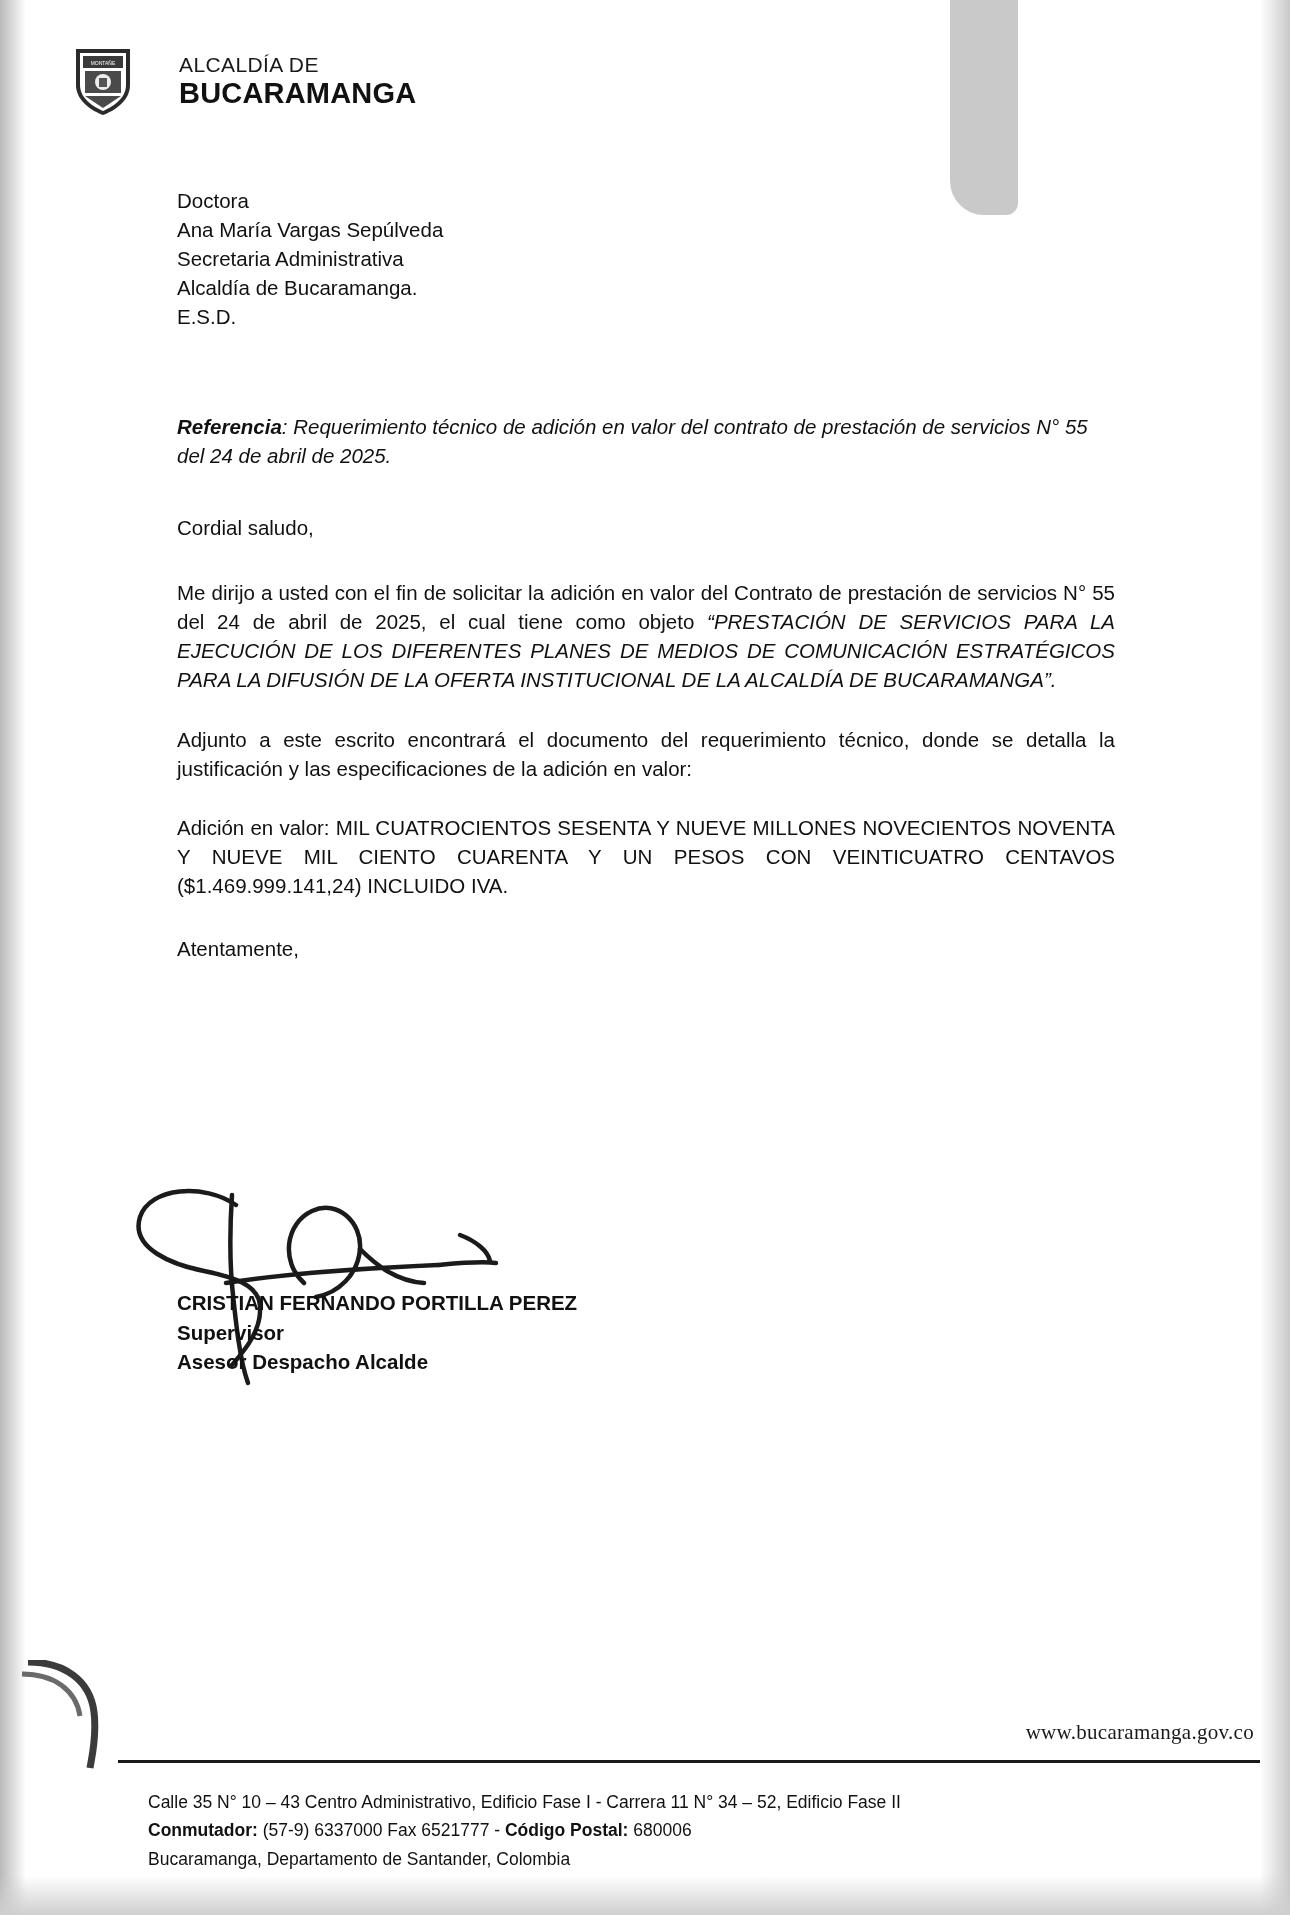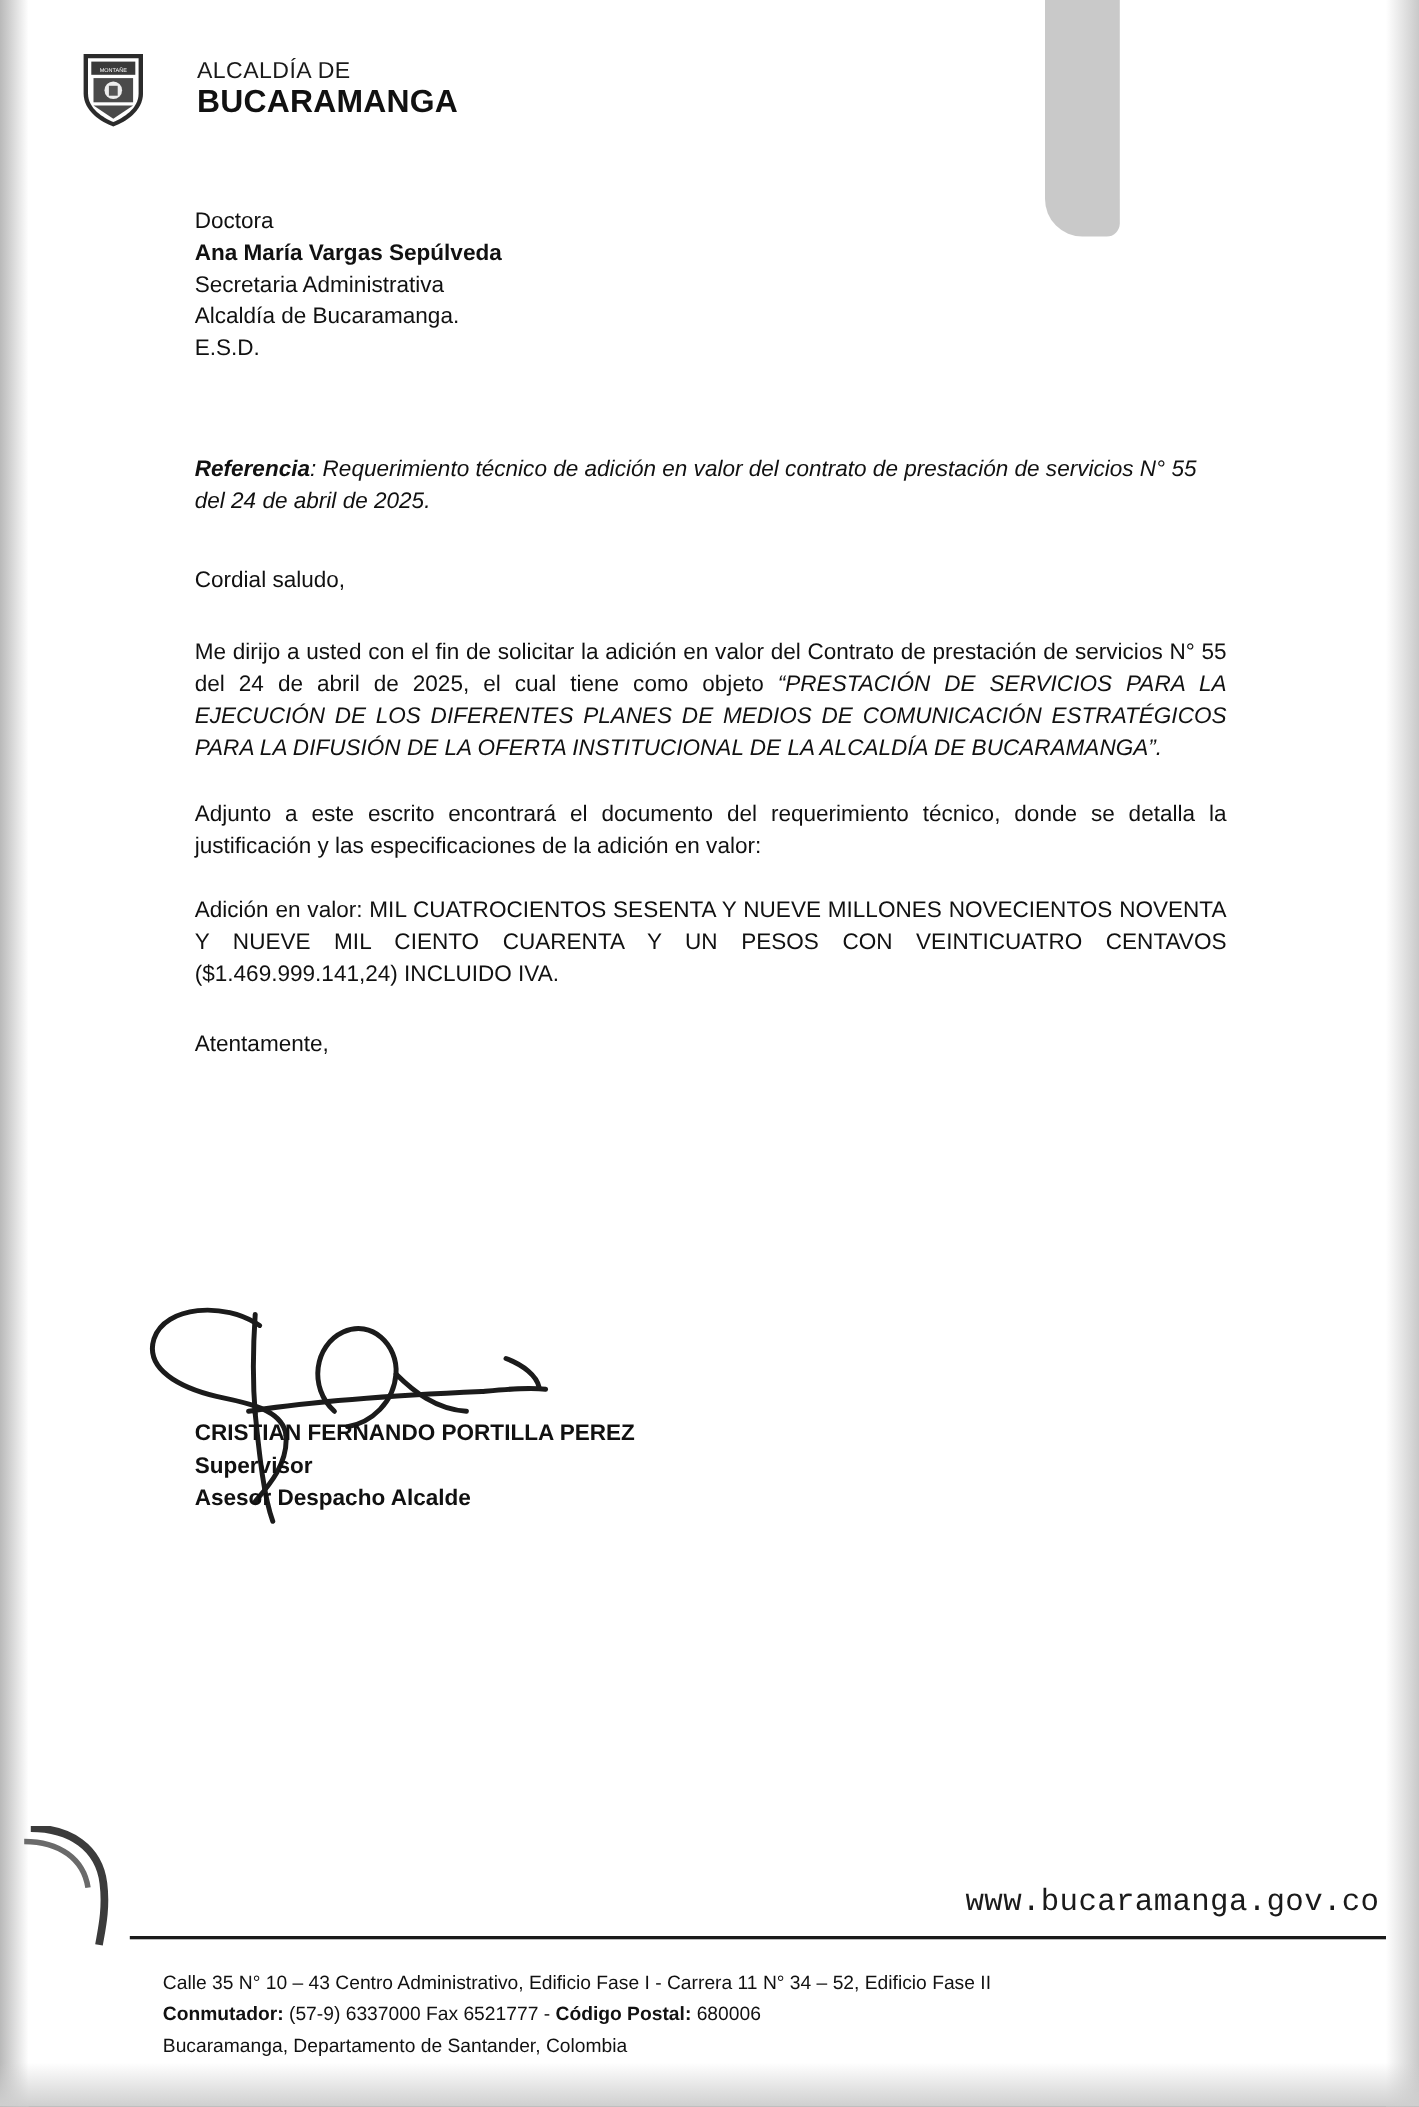--- a/index.html
+++ b/index.html
@@ -94,21 +94,21 @@
     top: 186px;
     width: 938px;
     color: #111;
     font-size: 20.5px;
     line-height: 1.42;
   }
   .date {
     margin-bottom: 78px;
   }
   .addressee p { margin: 0; }
-  .addressee .strong { font-weight: bold; }
+  .addressee .strong { font-weight: normal; }
   .addressee { margin-bottom: 80px; }
 
   .reference {
     font-style: italic;
     font-size: 20.5px;
     line-height: 1.45;
     margin-bottom: 42px;
   }
   .reference .lbl {
     font-weight: bold;
@@ -153,24 +153,24 @@
     position: absolute;
     left: 20px;
     bottom: 145px;
     width: 96px;
     height: 110px;
   }
   .site {
     position: absolute;
     right: 36px;
     bottom: 170px;
-    font-size: 28px;
+    font-size: 21px;
     letter-spacing: .3px;
     color: #1a1a1a;
-    font-family: Liberation Mono, monospace;
+    font-family: Liberation Serif, serif;
   }
   .footer-rule {
     position: absolute;
     left: 118px;
     right: 30px;
     bottom: 152px;
     height: 3px;
     background: #1a1a1a;
   }
   .footer-text {

